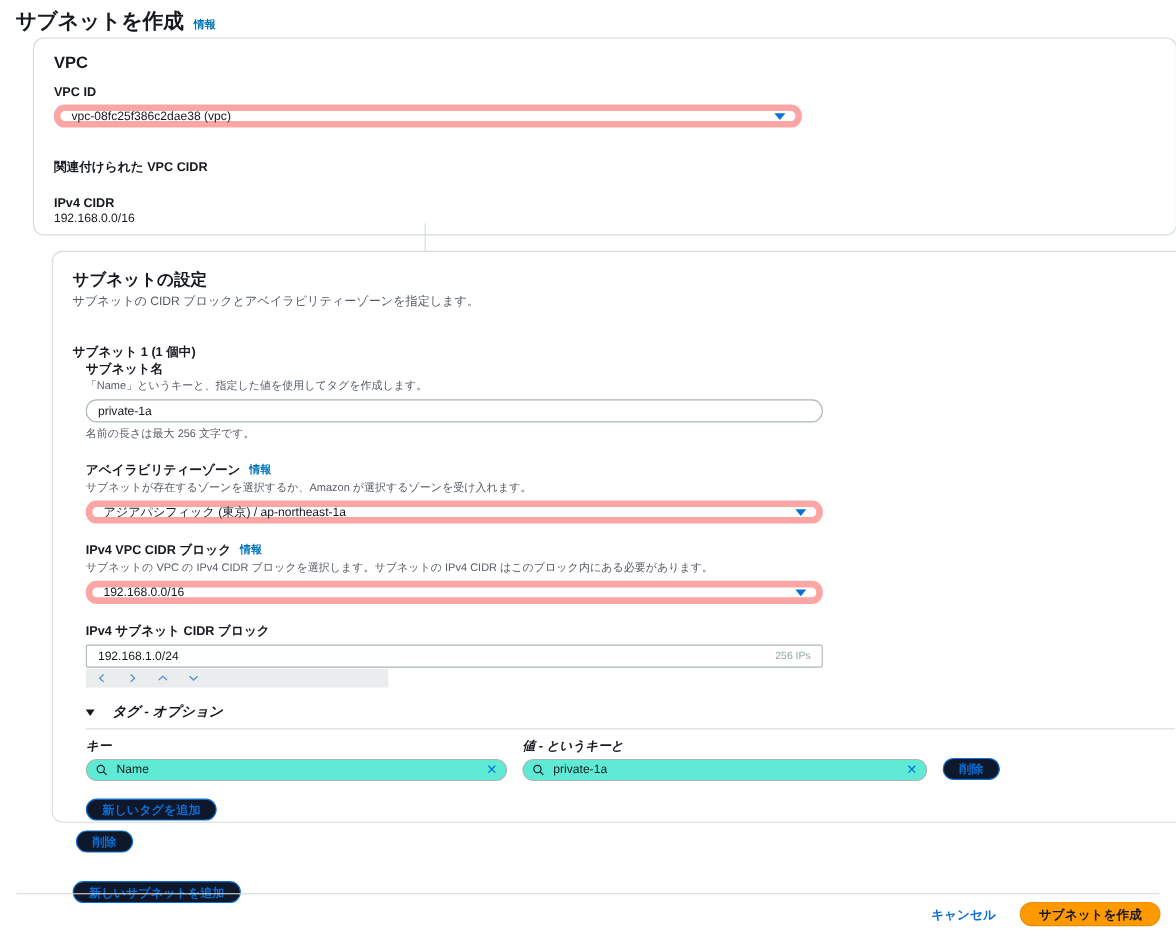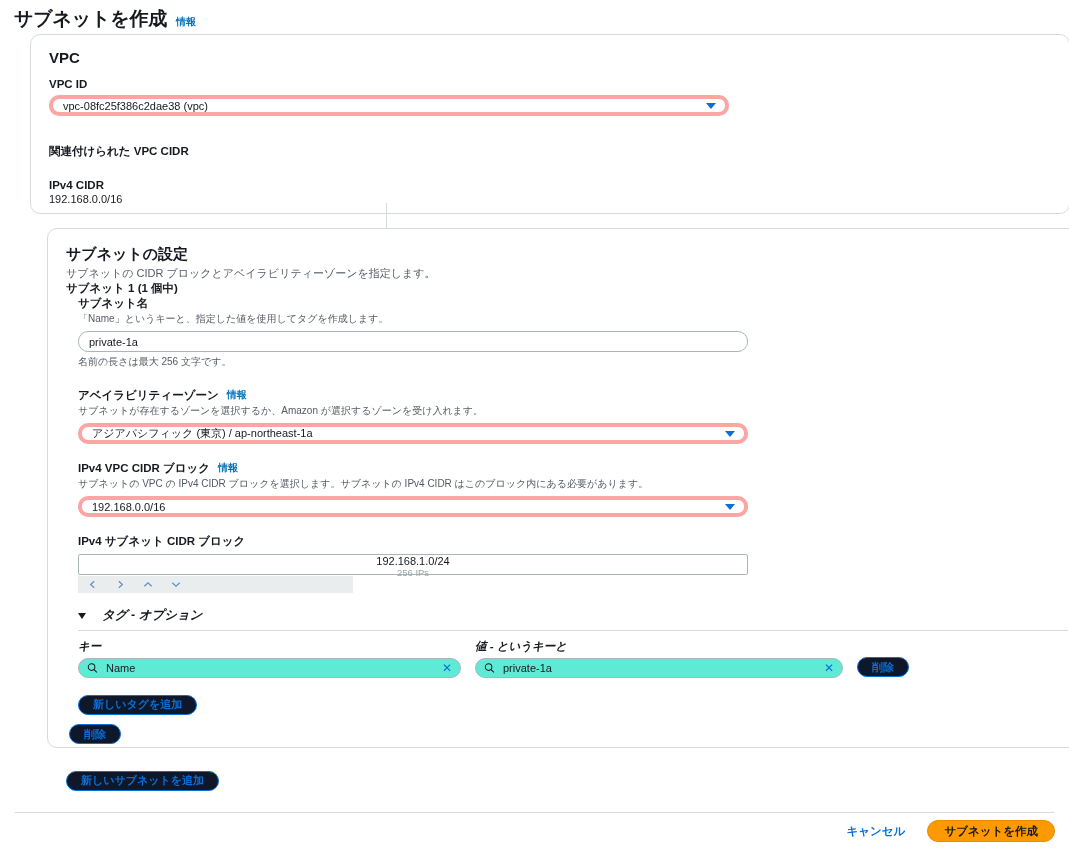--- a/index.html
+++ b/index.html
@@ -97,21 +97,21 @@
   .field-hint {
     font-size: 10px;
     color: #545b64;
     margin-top: 3px;
   }
 
   
   .select {
     position: relative;
     height: 21px;
-    border: 4px solid #fca5a5;
+    border: 6px solid #fca5a5;
     border-radius: 10px;
     background: #ffffff;
     display: flex;
     align-items: center;
     padding: 0 26px 0 10px;
     font-size: 11px;
     color: #16191f;
     box-sizing: border-box;
     cursor: pointer;
     margin-top: 5px;
@@ -136,21 +136,20 @@
     align-items: center;
     padding: 0 10px;
     font-size: 11px;
     color: #16191f;
     box-sizing: border-box;
     margin-top: 5px;
   }
   .textinput.square {
     border-radius: 2px;
     justify-content: space-between;
-    flex-direction: column;
   }
   .ip-count {
     font-size: 9.5px;
     color: #95a5a6;
   }
 
   
   .stepper {
     width: 275px;
     height: 17px;
@@ -337,21 +336,21 @@
         <div style="font-size:11px;margin-top:2px;">192.168.0.0/16</div>
       </div>
     </div>
     <div class="sep-line"></div>
   </div>
 
   <div class="card card-subnet">
     <div class="card-heading-lg">サブネットの設定</div>
     <div class="card-sub">サブネットの CIDR ブロックとアベイラビリティーゾーンを指定します。</div>
 
-    <div style="font-size:11.5px;font-weight:bold;">サブネット 1 (1 個中)</div>
+    <div style="margin-top:32px;font-size:11.5px;font-weight:bold;">サブネット 1 (1 個中)</div>
 
     <div style="margin-left:12px;">
 
       <div>
         <div class="field-label">サブネット名</div>
         <div class="field-desc">「Name」というキーと、指定した値を使用してタグを作成します。</div>
         <div class="textinput" style="width:670px;">
           <span>private-1a</span>
         </div>
         <div class="field-hint">名前の長さは最大 256 文字です。</div>

